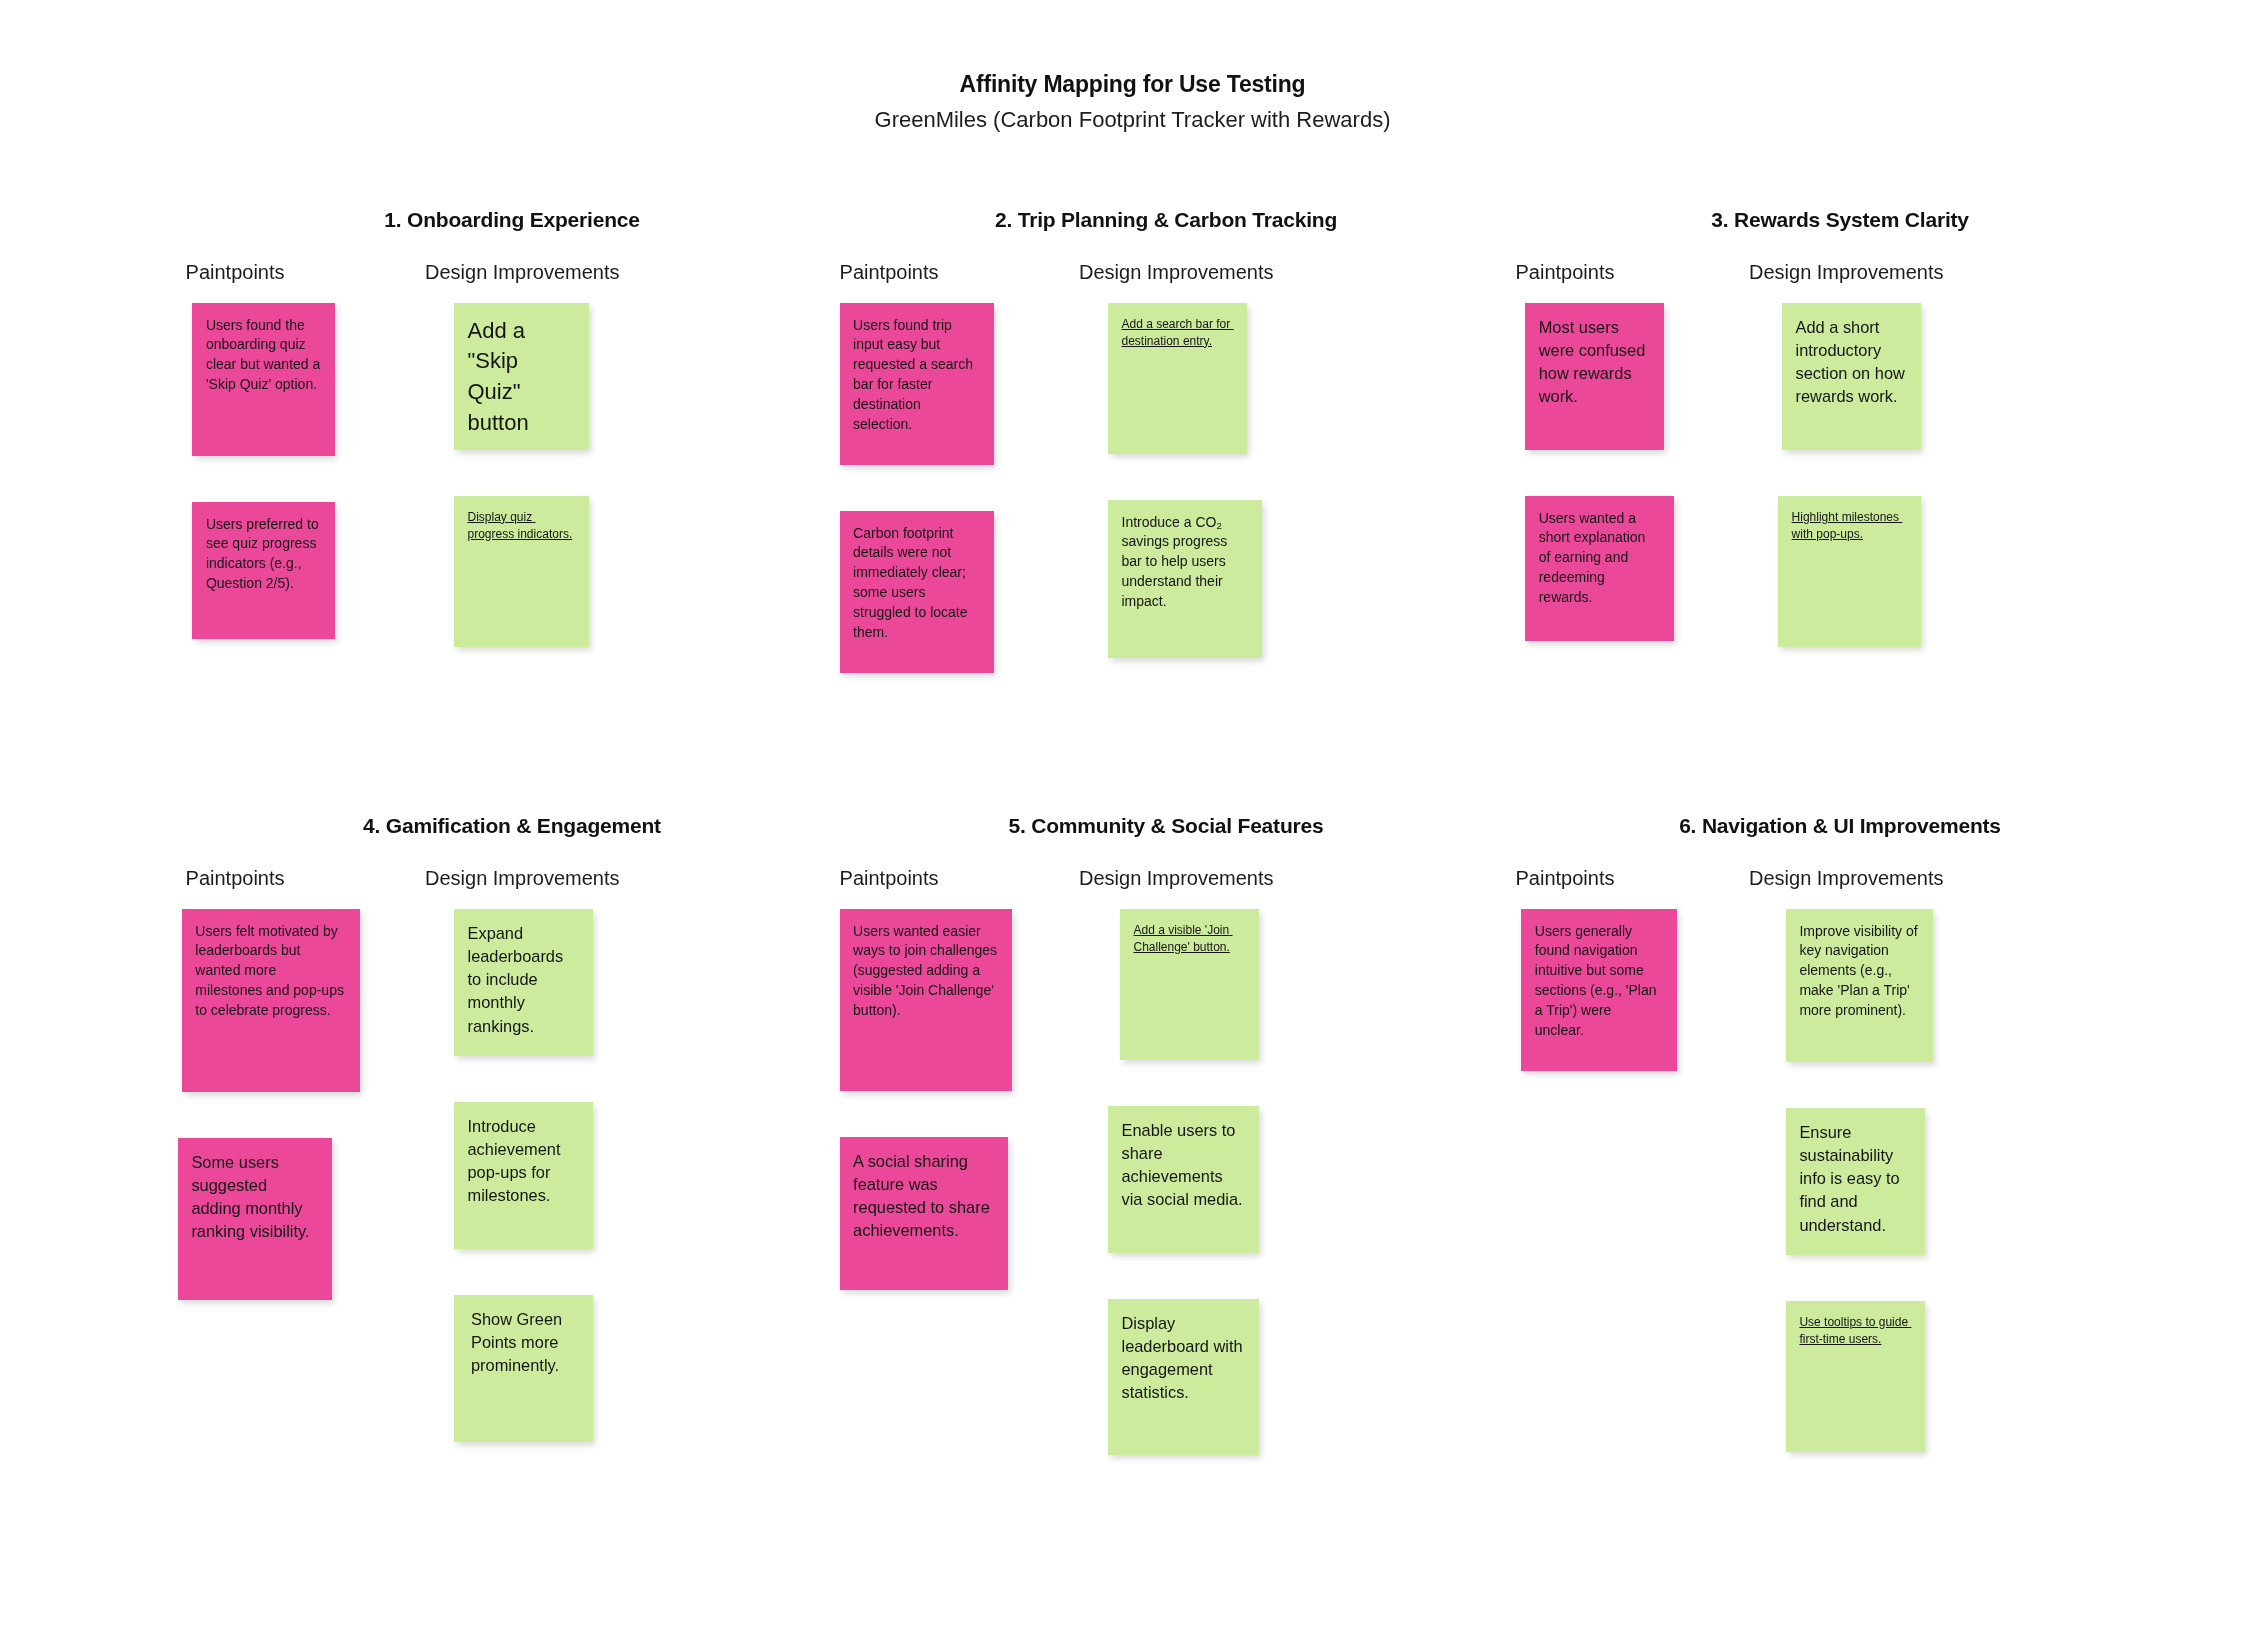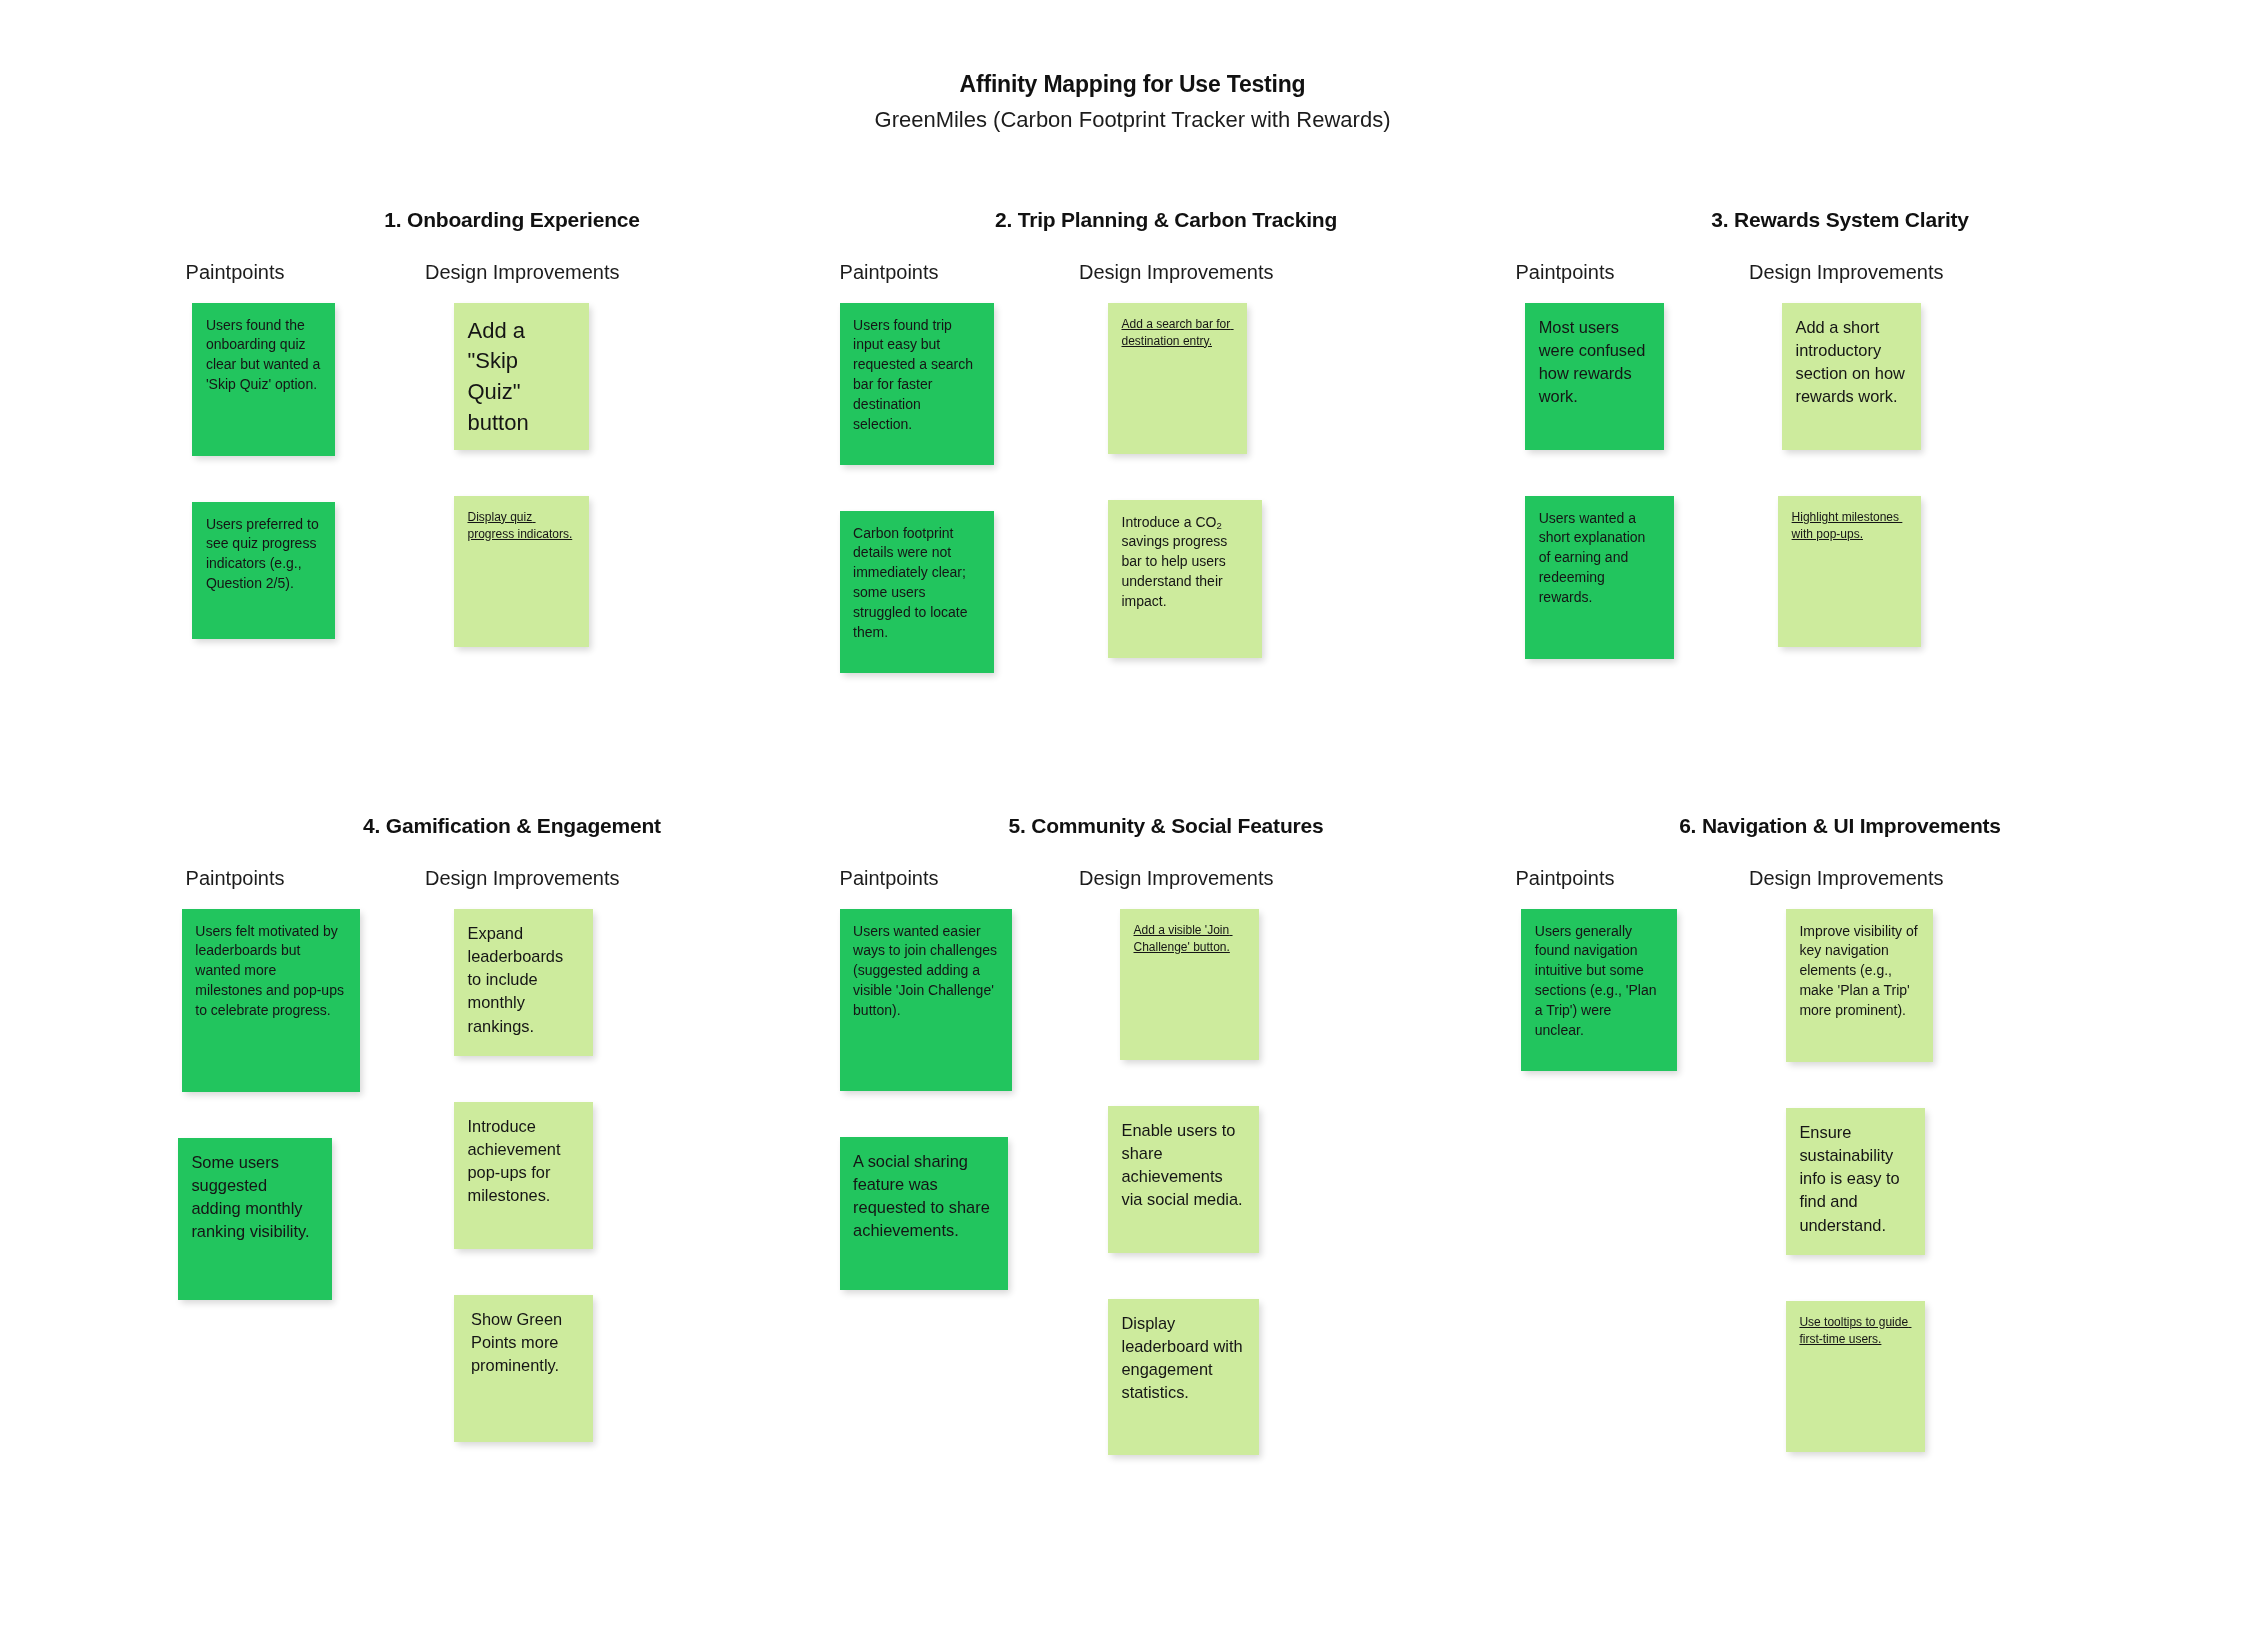--- a/index.html
+++ b/index.html
@@ -55,21 +55,21 @@
 
   .note {
     position: relative;
     box-shadow: 2.9px 3.9px 6.8px rgba(0,0,0,0.16);
     padding: 12.6px 13.5px 9.7px 13.5px;
     color: #151515;
     overflow: hidden;
     margin-bottom: 0;
   }
   .note .note-text { display: block; white-space: pre-wrap; }
-  .note.pink  { background: #22c55e; }
+  .note.pink  { background: #ec4899; }
   .note.green { background: #cdeb9d; }
 
   
   .sz-s  { font-size: 14px; line-height: 1.42; }
   .sz-m  { font-size: 16.4px;   line-height: 1.42; }
   .sz-l  { font-size: 12px;   line-height: 1.42; text-decoration: underline; }
   .sz-xl { font-size: 22px;   line-height: 1.40; }
 
   .gap-1 { margin-top: 0; }
   .gap-2 { margin-top: 46px; }
@@ -142,21 +142,21 @@
     <div class="section-title">3. Rewards System Clarity</div>
     <div class="col-heads">
       <div class="col-head pain">Paintpoints</div>
       <div class="col-head design">Design Improvements</div>
     </div>
     <div class="cols">
       <div class="col pain">
         <div class="note pink sz-m gap-1" style="width:139px;height:147px;margin-left:19.3px;">
           <span class="note-text">Most users were confused how rewards work.</span>
         </div>
-        <div class="note pink sz-s gap-2" style="width:149px;height:163px;margin-left:19.3px;">
+        <div class="note pink sz-s gap-2" style="width:149px;height:145px;margin-left:19.3px;">
           <span class="note-text">Users wanted a short explanation of earning and redeeming rewards.</span>
         </div>
       </div>
       <div class="col design">
         <div class="note green sz-m gap-1" style="width:139px;height:147px;margin-left:0px;">
           <span class="note-text">Add a short introductory section on how rewards work.</span>
         </div>
         <div class="note green sz-l gap-2" style="width:143px;height:151px;margin-left:-3.9px;">
           <span class="note-text">Highlight milestones with pop-ups.</span>
         </div>

